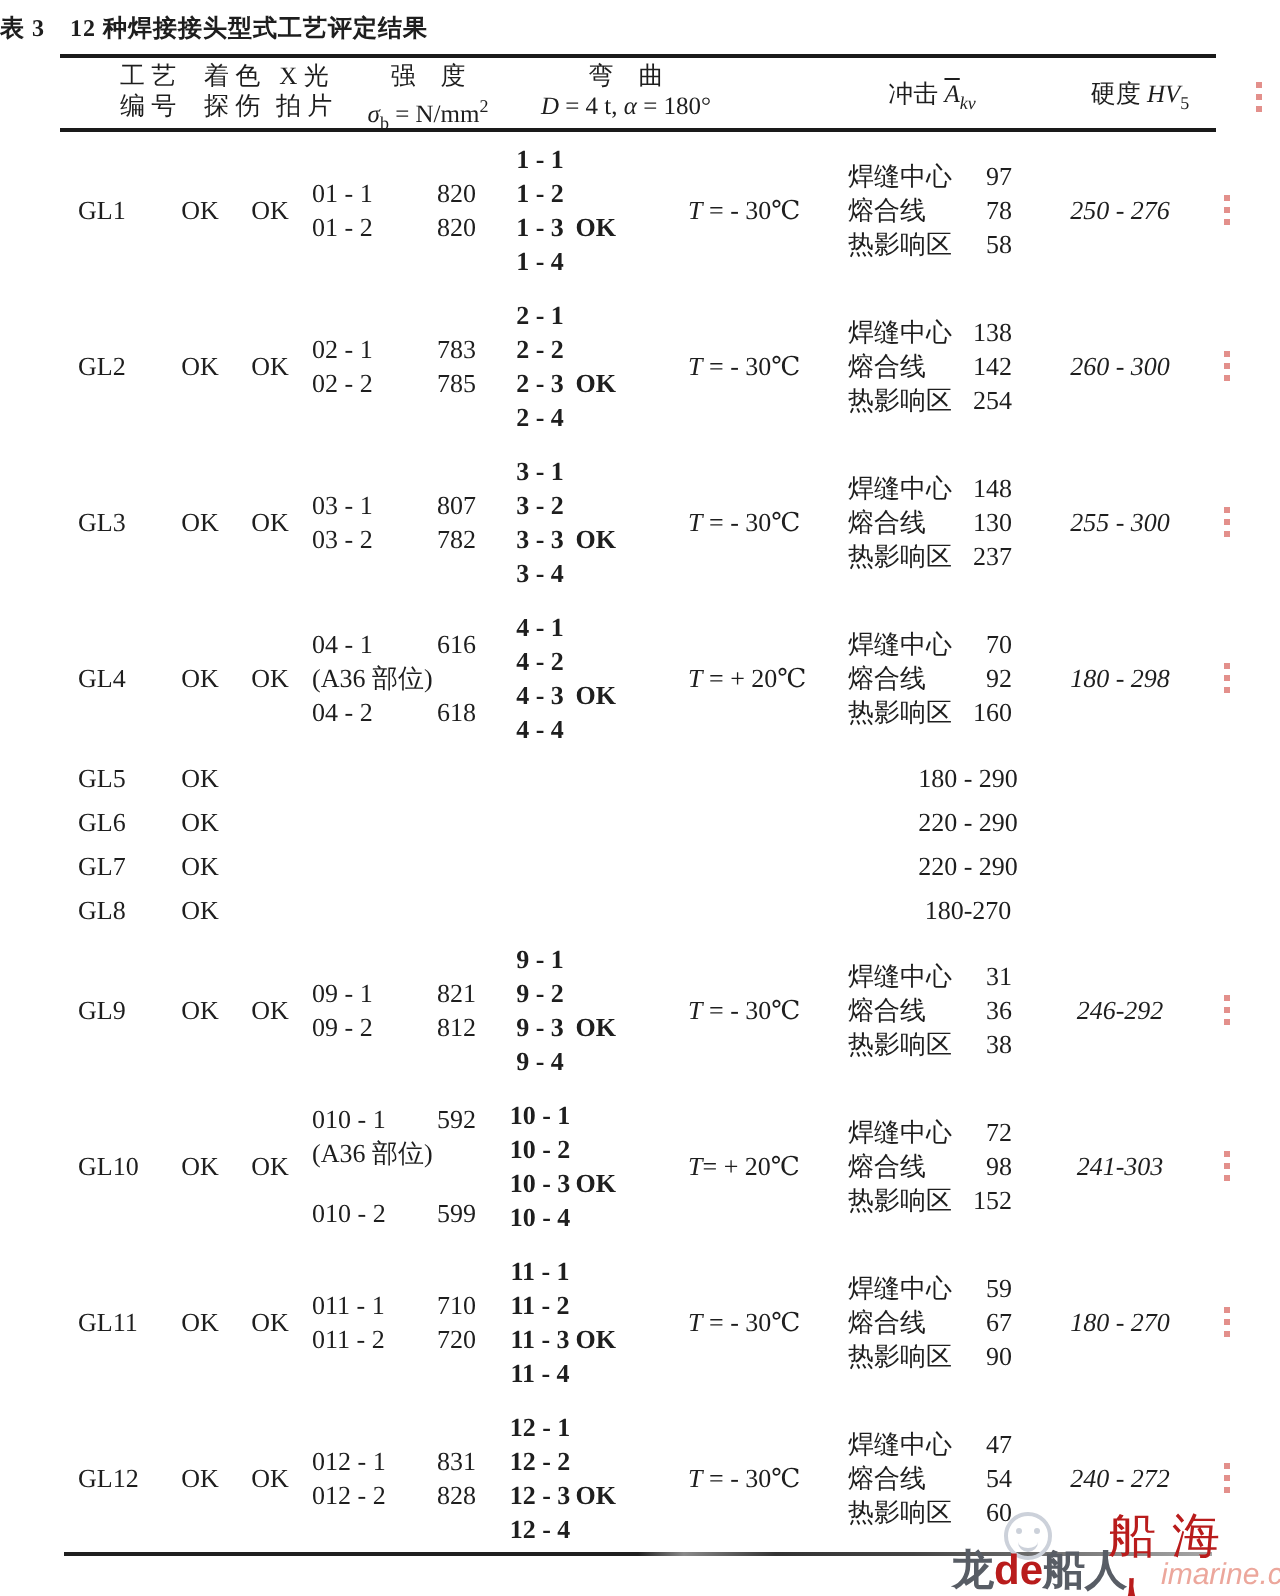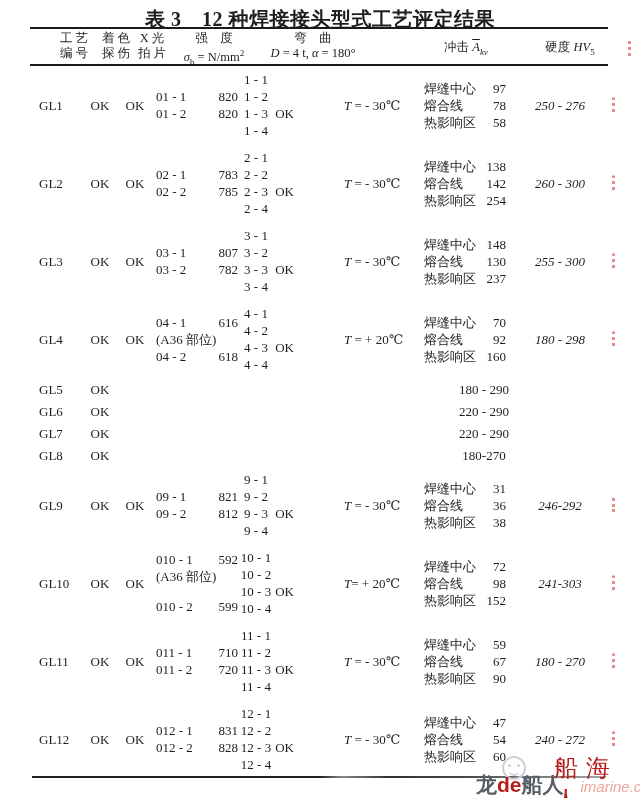--- a/index.html
+++ b/index.html
@@ -1,19 +1,19 @@
 <!DOCTYPE html>
 <html><head>
 <meta charset="utf-8">
 <style>
   html,body{margin:0;padding:0;background:#fff;}
   .page{position:relative;width:640px;height:798px;background:#fff;overflow:hidden;
         font-family:"Liberation Serif","DejaVu Serif",serif;color:#1e1e1e;font-size:13px;}
-  .title{position:absolute;top:6px;left:0;width:100%;text-align:center;
-         font-weight:bold;font-size:20px;letter-spacing:.5px;}
+  .title{position:absolute;top:6px;left:0;width:100%;text-align:left;
+         font-weight:bold;font-size:12px;letter-spacing:.5px;}
   .rule{position:absolute;background:#1a1a1a;}
   .rule-top{left:30px;width:578px;top:27px;height:2px;}
   .rule-mid{left:30px;width:578px;top:64px;height:1.5px;}
   .rule-bottom{left:32px;width:574px;top:776px;height:2px;
     background:linear-gradient(to right,#1f1f1f 0,#1f1f1f 50%,#8a8a8a 54%,#333 62%,#444 74%,rgba(80,80,80,.5) 100%);}
   .thead{position:absolute;left:16px;top:31px;width:100%;height:33px;}
   .hc{position:absolute;text-align:center;line-height:15px;font-size:12.5px;}
   .hc div{line-height:15px;}
   .h1{left:34px;width:48px;}
   .h2{left:80px;width:40px;}
@@ -33,21 +33,21 @@
   .row.short{height:22px;}
   .cell{position:absolute;line-height:17px;}
   .vc{top:50%;transform:translateY(-50%);}
   .c-id{left:36px;width:48px;padding-left:3px;}
   .c-pt{left:82px;width:36px;text-align:center;}
   .c-xray{left:116px;width:38px;text-align:center;}
   .c-str{left:156px;width:82px;}
   .sline{display:flex;}
   .sline .sb{margin-left:auto;}
   .sline.gap{margin-top:13px;text-align:center;}
-  .c-bend{left:236px;top:0;width:58px;height:100%;}
+  .c-bend{left:250px;top:0;width:58px;height:100%;font-weight:bold;}
   .bend-ids{position:absolute;left:0;top:50%;transform:translateY(-50%);width:40px;text-align:center;}
   .bitem{line-height:17px;}
   .bend-ok{position:absolute;right:0;top:50%;line-height:17px;}
   .c-temp{left:344px;width:92px;text-align:left;}
   .c-imp{left:424px;width:82px;}
   .iline{display:flex;}
   .iline .iv{margin-left:auto;}
   .c-hard{left:520px;width:80px;text-align:center;font-style:italic;}
   .c-mid{left:440px;width:88px;text-align:center;}
   .redmark{position:absolute;left:612px;width:3px;height:15px;opacity:.85;

